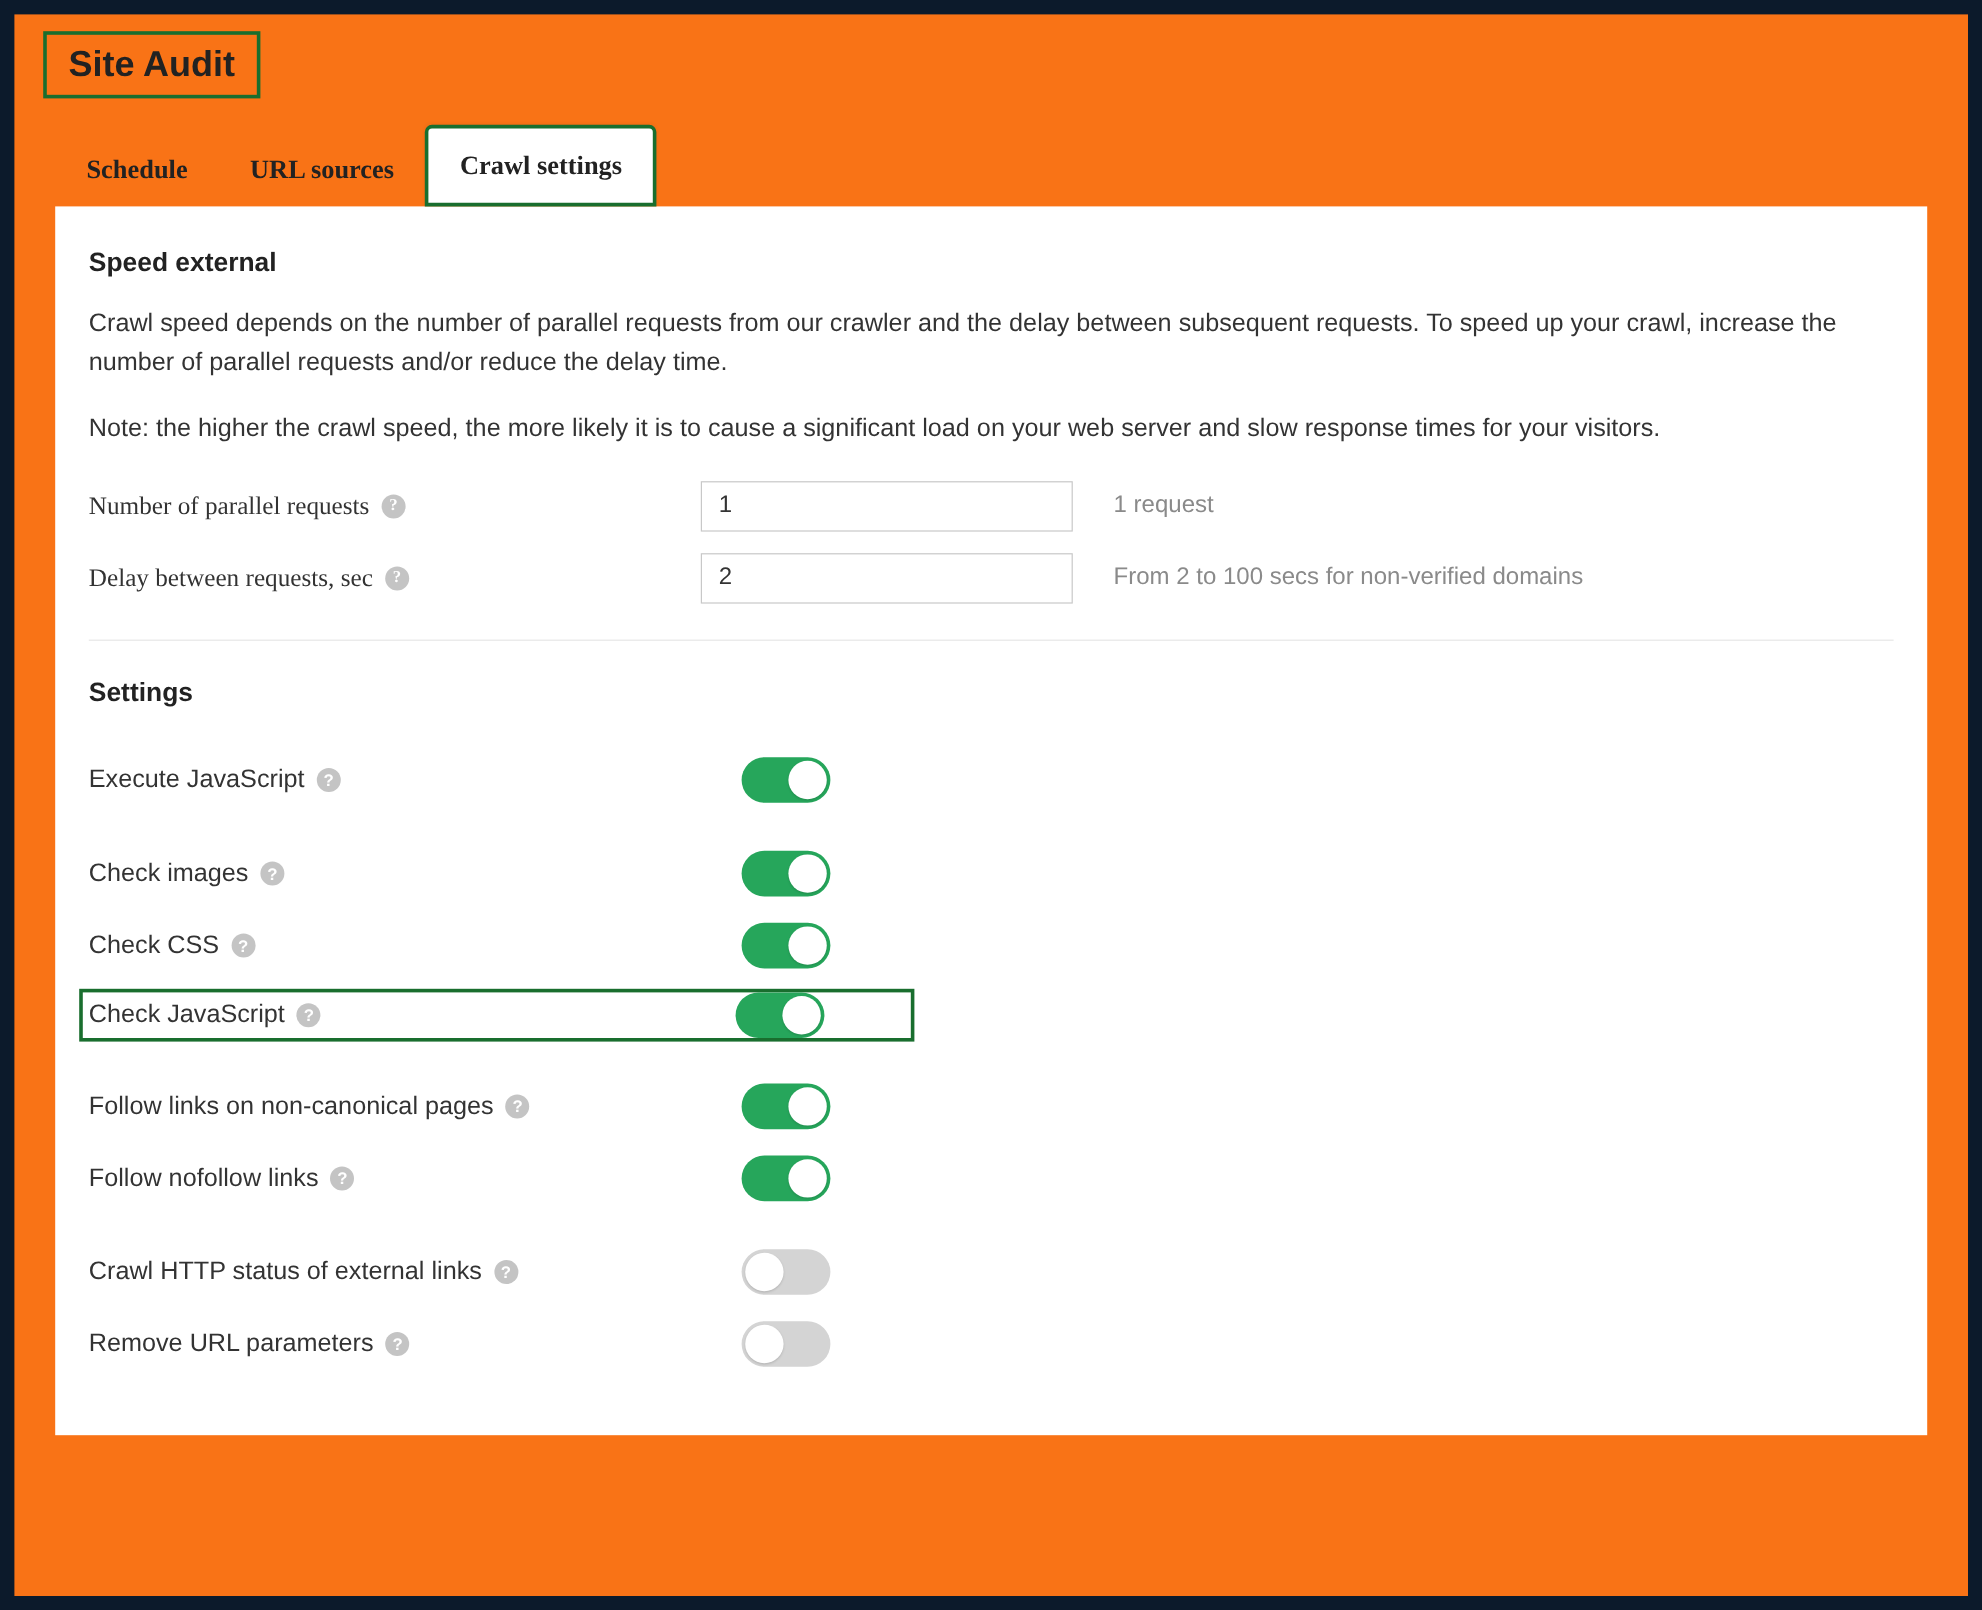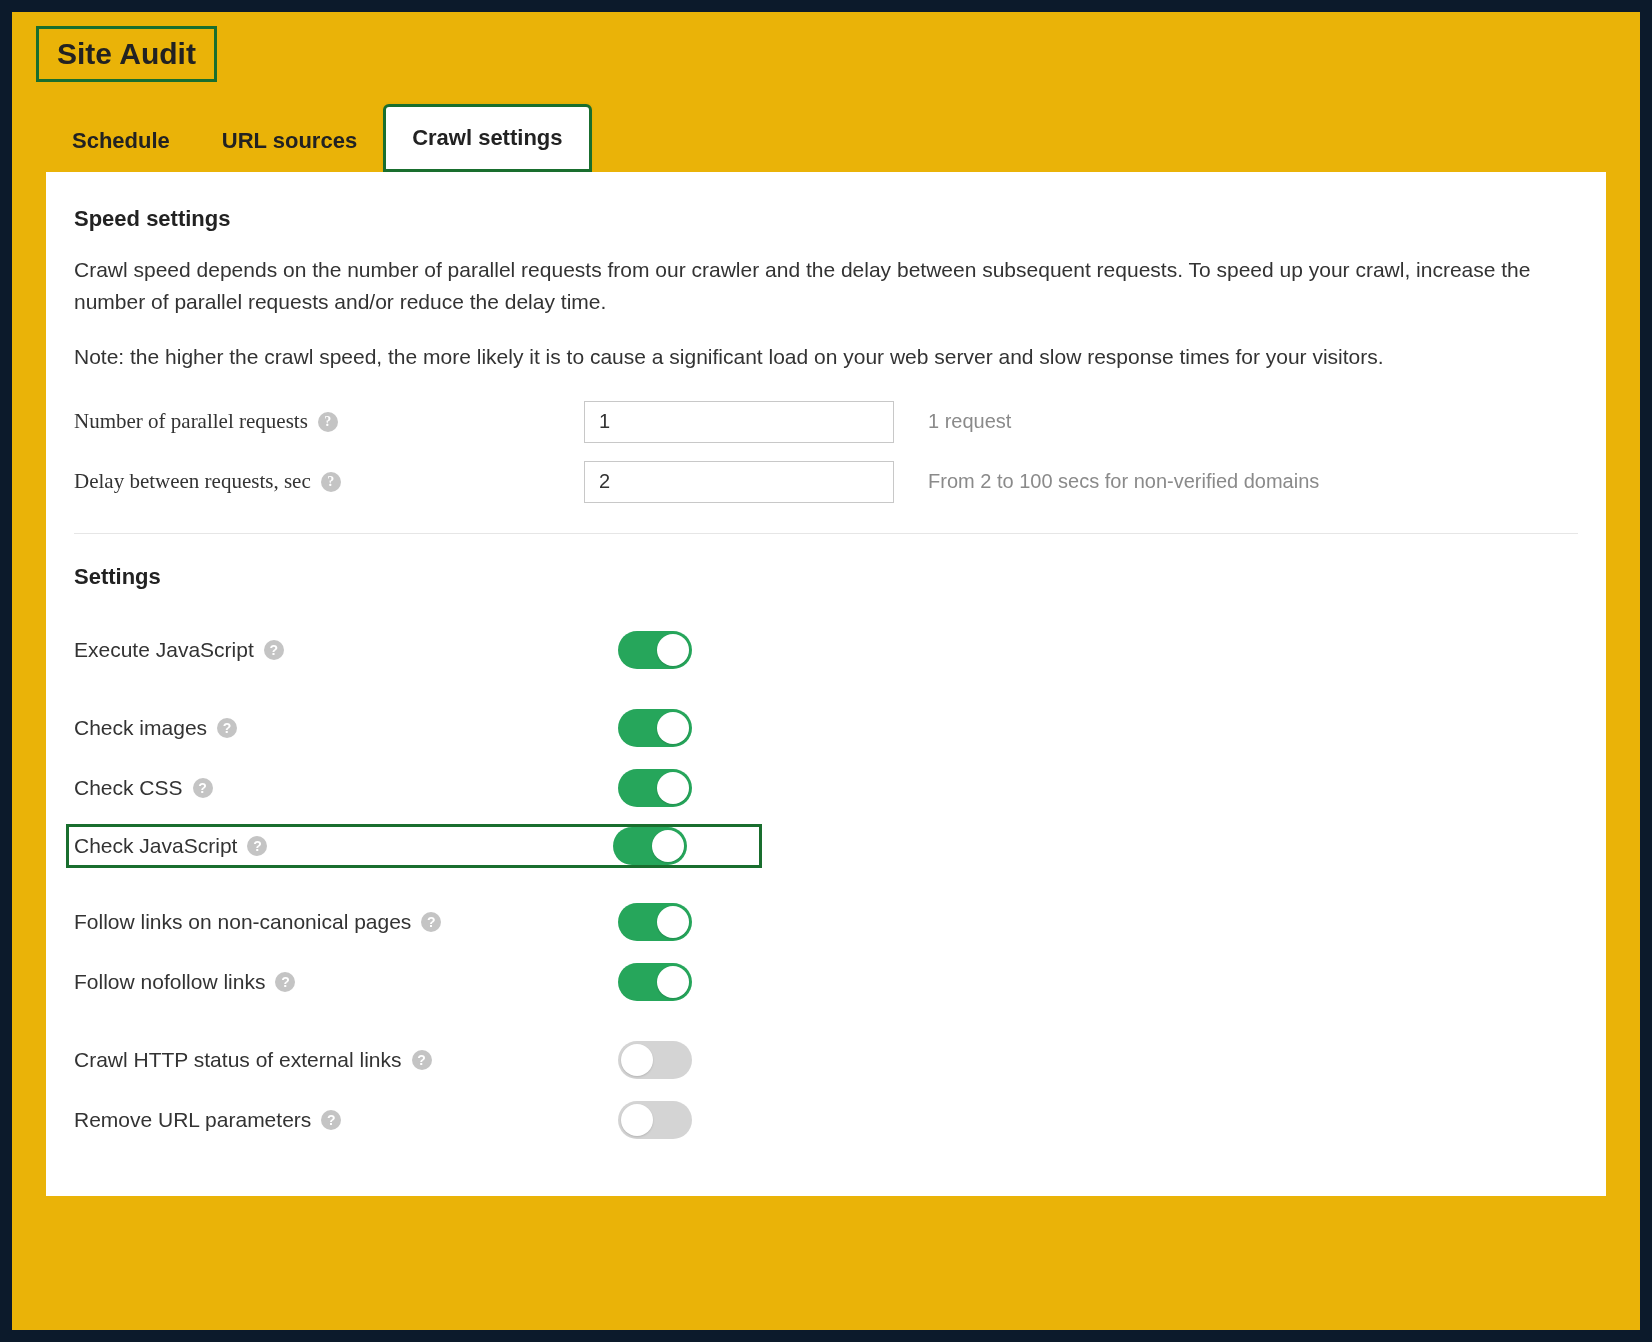--- a/index.html
+++ b/index.html
@@ -4,38 +4,39 @@
 <style>
   * { box-sizing: border-box; margin: 0; padding: 0; }
   body {
     font-family: "Helvetica Neue", Helvetica, Arial, sans-serif;
     background: #0c1a2b;
     padding: 12px;
     font-size: 18px;
     color: #333;
   }
   .outer {
-    background: #eab308;
+    background: #f97316;
     min-height: 1318px;
     padding: 0;
     position: relative;
   }
   .page-title {
     display: inline-block;
     font-size: 30px;
     font-weight: 700;
     color: #222;
     padding: 8px 18px;
     margin: 14px 0 0 24px;
     border: 3px solid #196e2e;
   }
   .tabs-wrap {
     margin: 22px 0 0 34px;
     display: flex;
     align-items: flex-end;
+    font-family: Liberation Serif, serif;
   }
   .tab {
     padding: 18px 26px 18px 26px;
     font-size: 22px;
     font-weight: 700;
     color: #222;
     cursor: pointer;
     position: relative;
     border-top-left-radius: 6px;
     border-top-right-radius: 6px;
@@ -169,21 +170,21 @@
   <div class="page-title">Site Audit</div>
 
   <div class="tabs-wrap">
     <div class="tab">Schedule</div>
     <div class="tab">URL sources</div>
     <div class="tab active">Crawl settings</div>
   </div>
 
   <div class="panel">
 
-    <div class="section-heading">Speed settings</div>
+    <div class="section-heading">Speed external</div>
 
     <p class="body-text">Crawl speed depends on the number of parallel requests from our crawler and the delay between subsequent requests. To speed up your crawl, increase the number of parallel requests and/or reduce the delay time.</p>
     <p class="body-text">Note: the higher the crawl speed, the more likely it is to cause a significant load on your web server and slow response times for your visitors.</p>
 
     <div class="form-rows">
       <div class="form-row">
         <div class="form-label">
           <span>Number of parallel requests</span>
           <span class="help-icon">?</span>
         </div>

